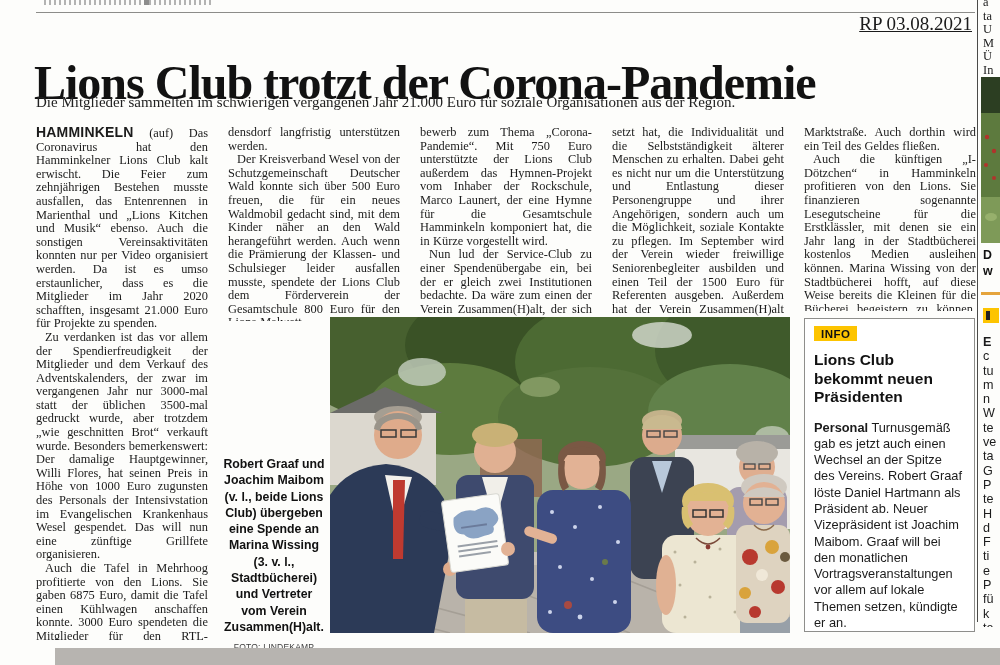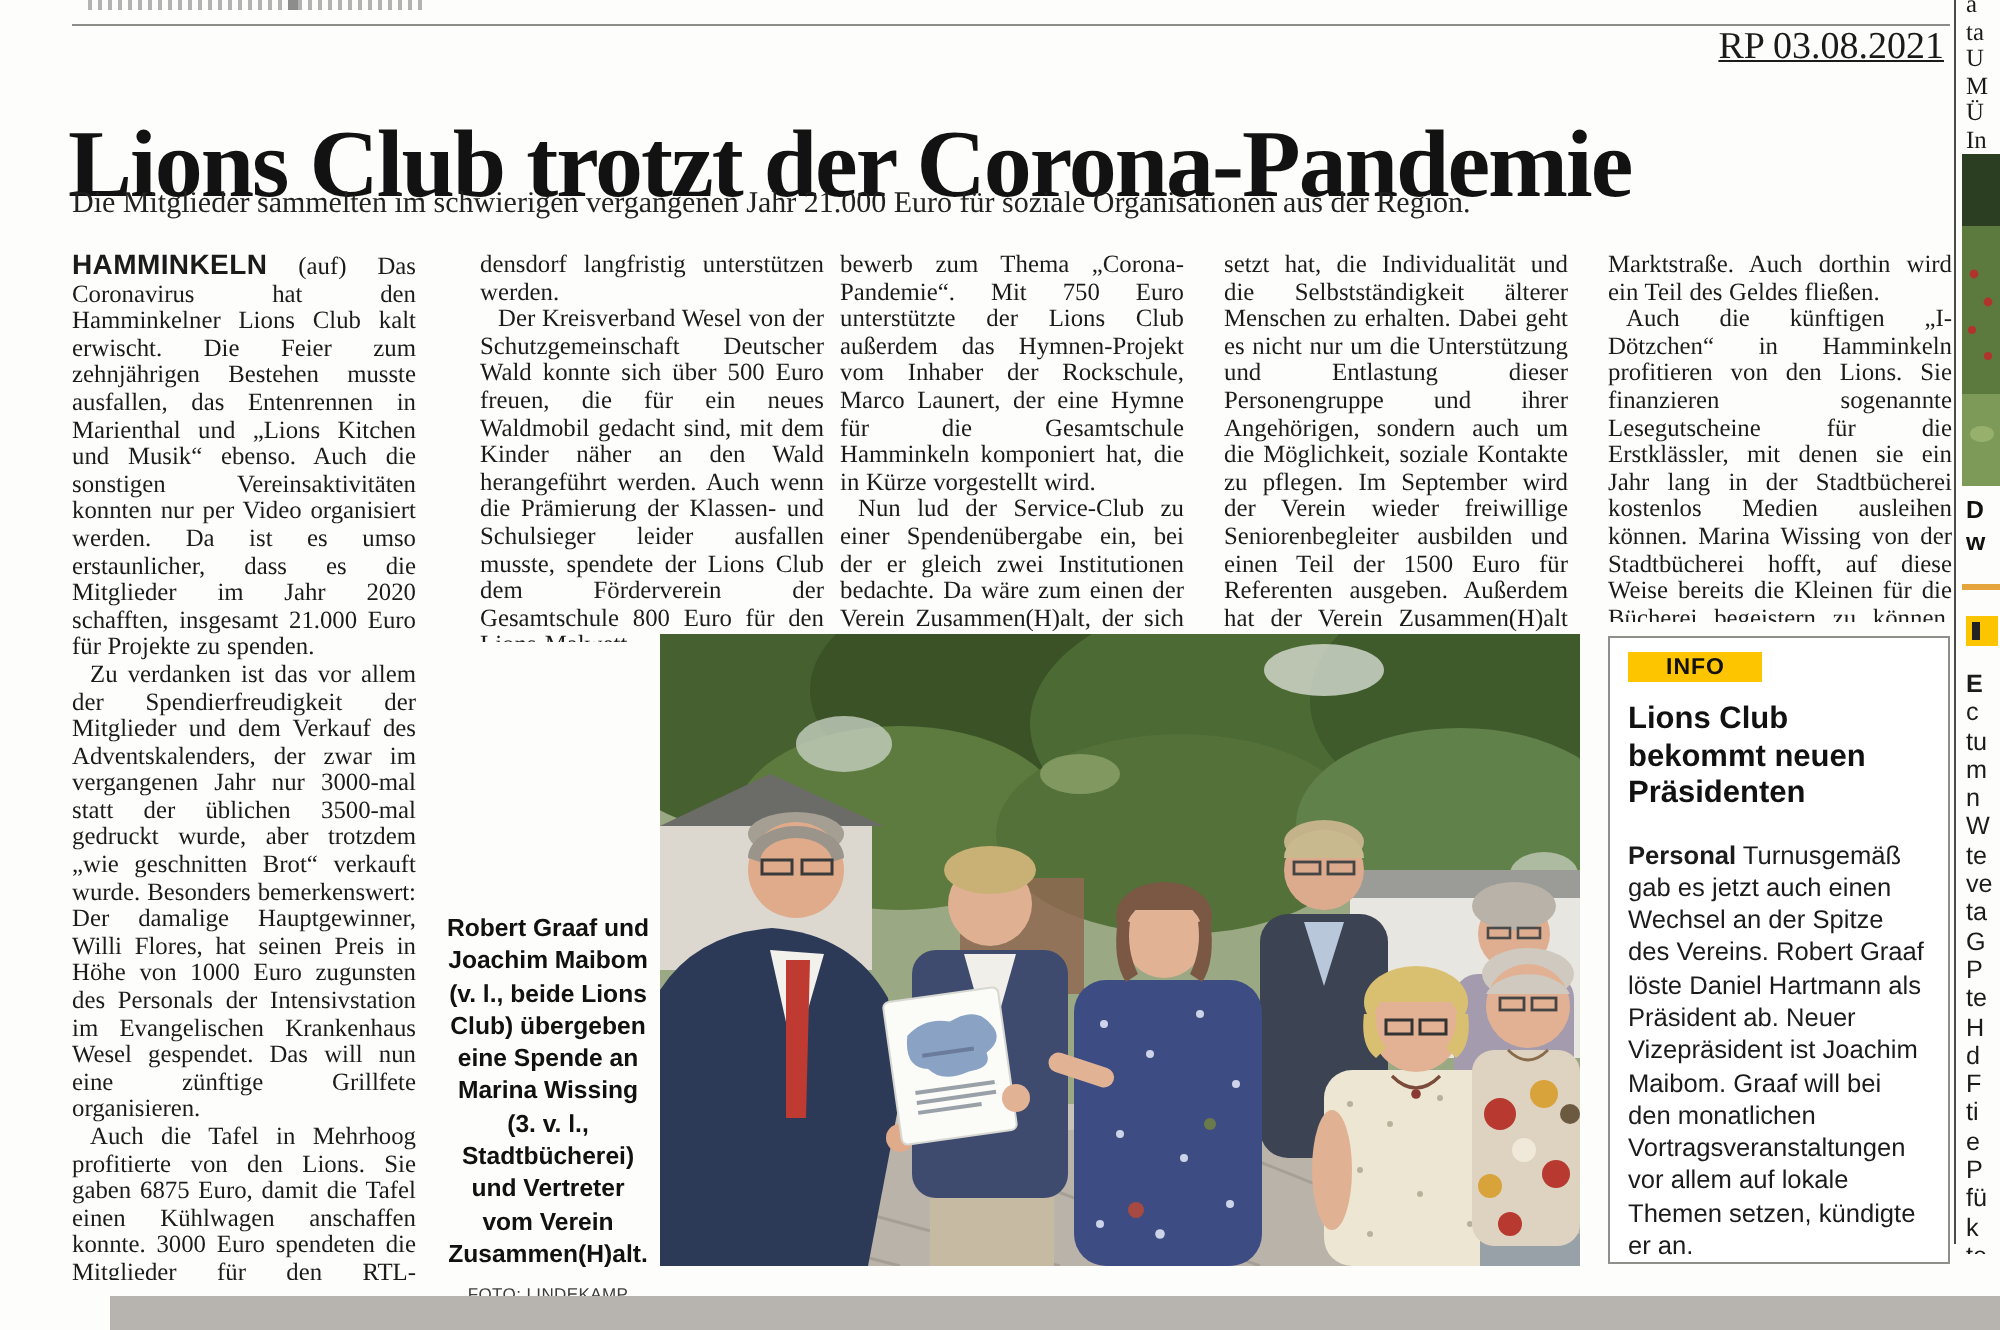--- a/index.html
+++ b/index.html
@@ -26,21 +26,21 @@
     position:absolute;left:36px;top:91px;width:950px;
     font-size:15px;line-height:23px;white-space:nowrap;color:#222;
   }
   
   .col{
     position:absolute;top:126px;width:172px;overflow:hidden;
     font-size:12.4px;line-height:13.6px;text-align:justify;
     hyphens:auto;-webkit-hyphens:auto;word-spacing:.02em;
   }
   .col-1{left:36px;height:514px}
-  .col-2{left:240px;height:195px}
+  .col-2{left:228px;height:195px}
   .col-3{left:420px;height:195px}
   .col-4{left:612px;height:195px}
   .col-5{left:804px;height:185px}
   .body-p{margin:0;}
   .body-p.indent{text-indent:9px;}
   .lead-city{font-family:"Liberation Sans",sans-serif;font-weight:700;font-size:14px;letter-spacing:.2px;}
   
   .photo-wrap{position:absolute;left:330px;top:317px;width:460px;height:316px;overflow:hidden;}
   .photo-wrap svg{display:block;}
   .caption{
@@ -51,21 +51,21 @@
     display:block;margin-top:4px;font-weight:400;font-size:8.5px;letter-spacing:.2px;color:#3c3c3c;
   }
   
   .info-box{
     position:absolute;left:804px;top:318px;width:171px;height:314px;box-sizing:border-box;
     background:#fff;border:1px solid #8e8e8b;padding:5px 10px 0 9px;
     font-family:"Liberation Sans",sans-serif;
   }
   .info-tag{
     display:inline-block;background:var(--accent,#fdc400);color:#111;
-    font-weight:700;font-size:11.5px;letter-spacing:.5px;padding:2px 19px 1px;
+    font-weight:700;font-size:11.5px;letter-spacing:.5px;padding:2px 7px 1px;
   }
   .info-title{font-weight:700;font-size:15.5px;line-height:18.5px;color:#111;margin:9px 0 13px;}
   .info-item{font-size:12.8px;line-height:16.3px;color:#1b1b1b;margin:0 0 15px;}
   .info-item b{font-weight:700;}
   
   .edge-rule{position:absolute;left:977px;top:0;width:1px;height:622px;background:#4a4a48;}
   .edge-top-frags{position:absolute;left:983px;top:-4px;width:17px;font-size:12.4px;line-height:13.6px;overflow:hidden;}
   .edge-photo{position:absolute;left:981px;top:77px;width:19px;height:166px;}
   .edge-caption-frags{
     position:absolute;left:983px;top:247px;width:17px;

